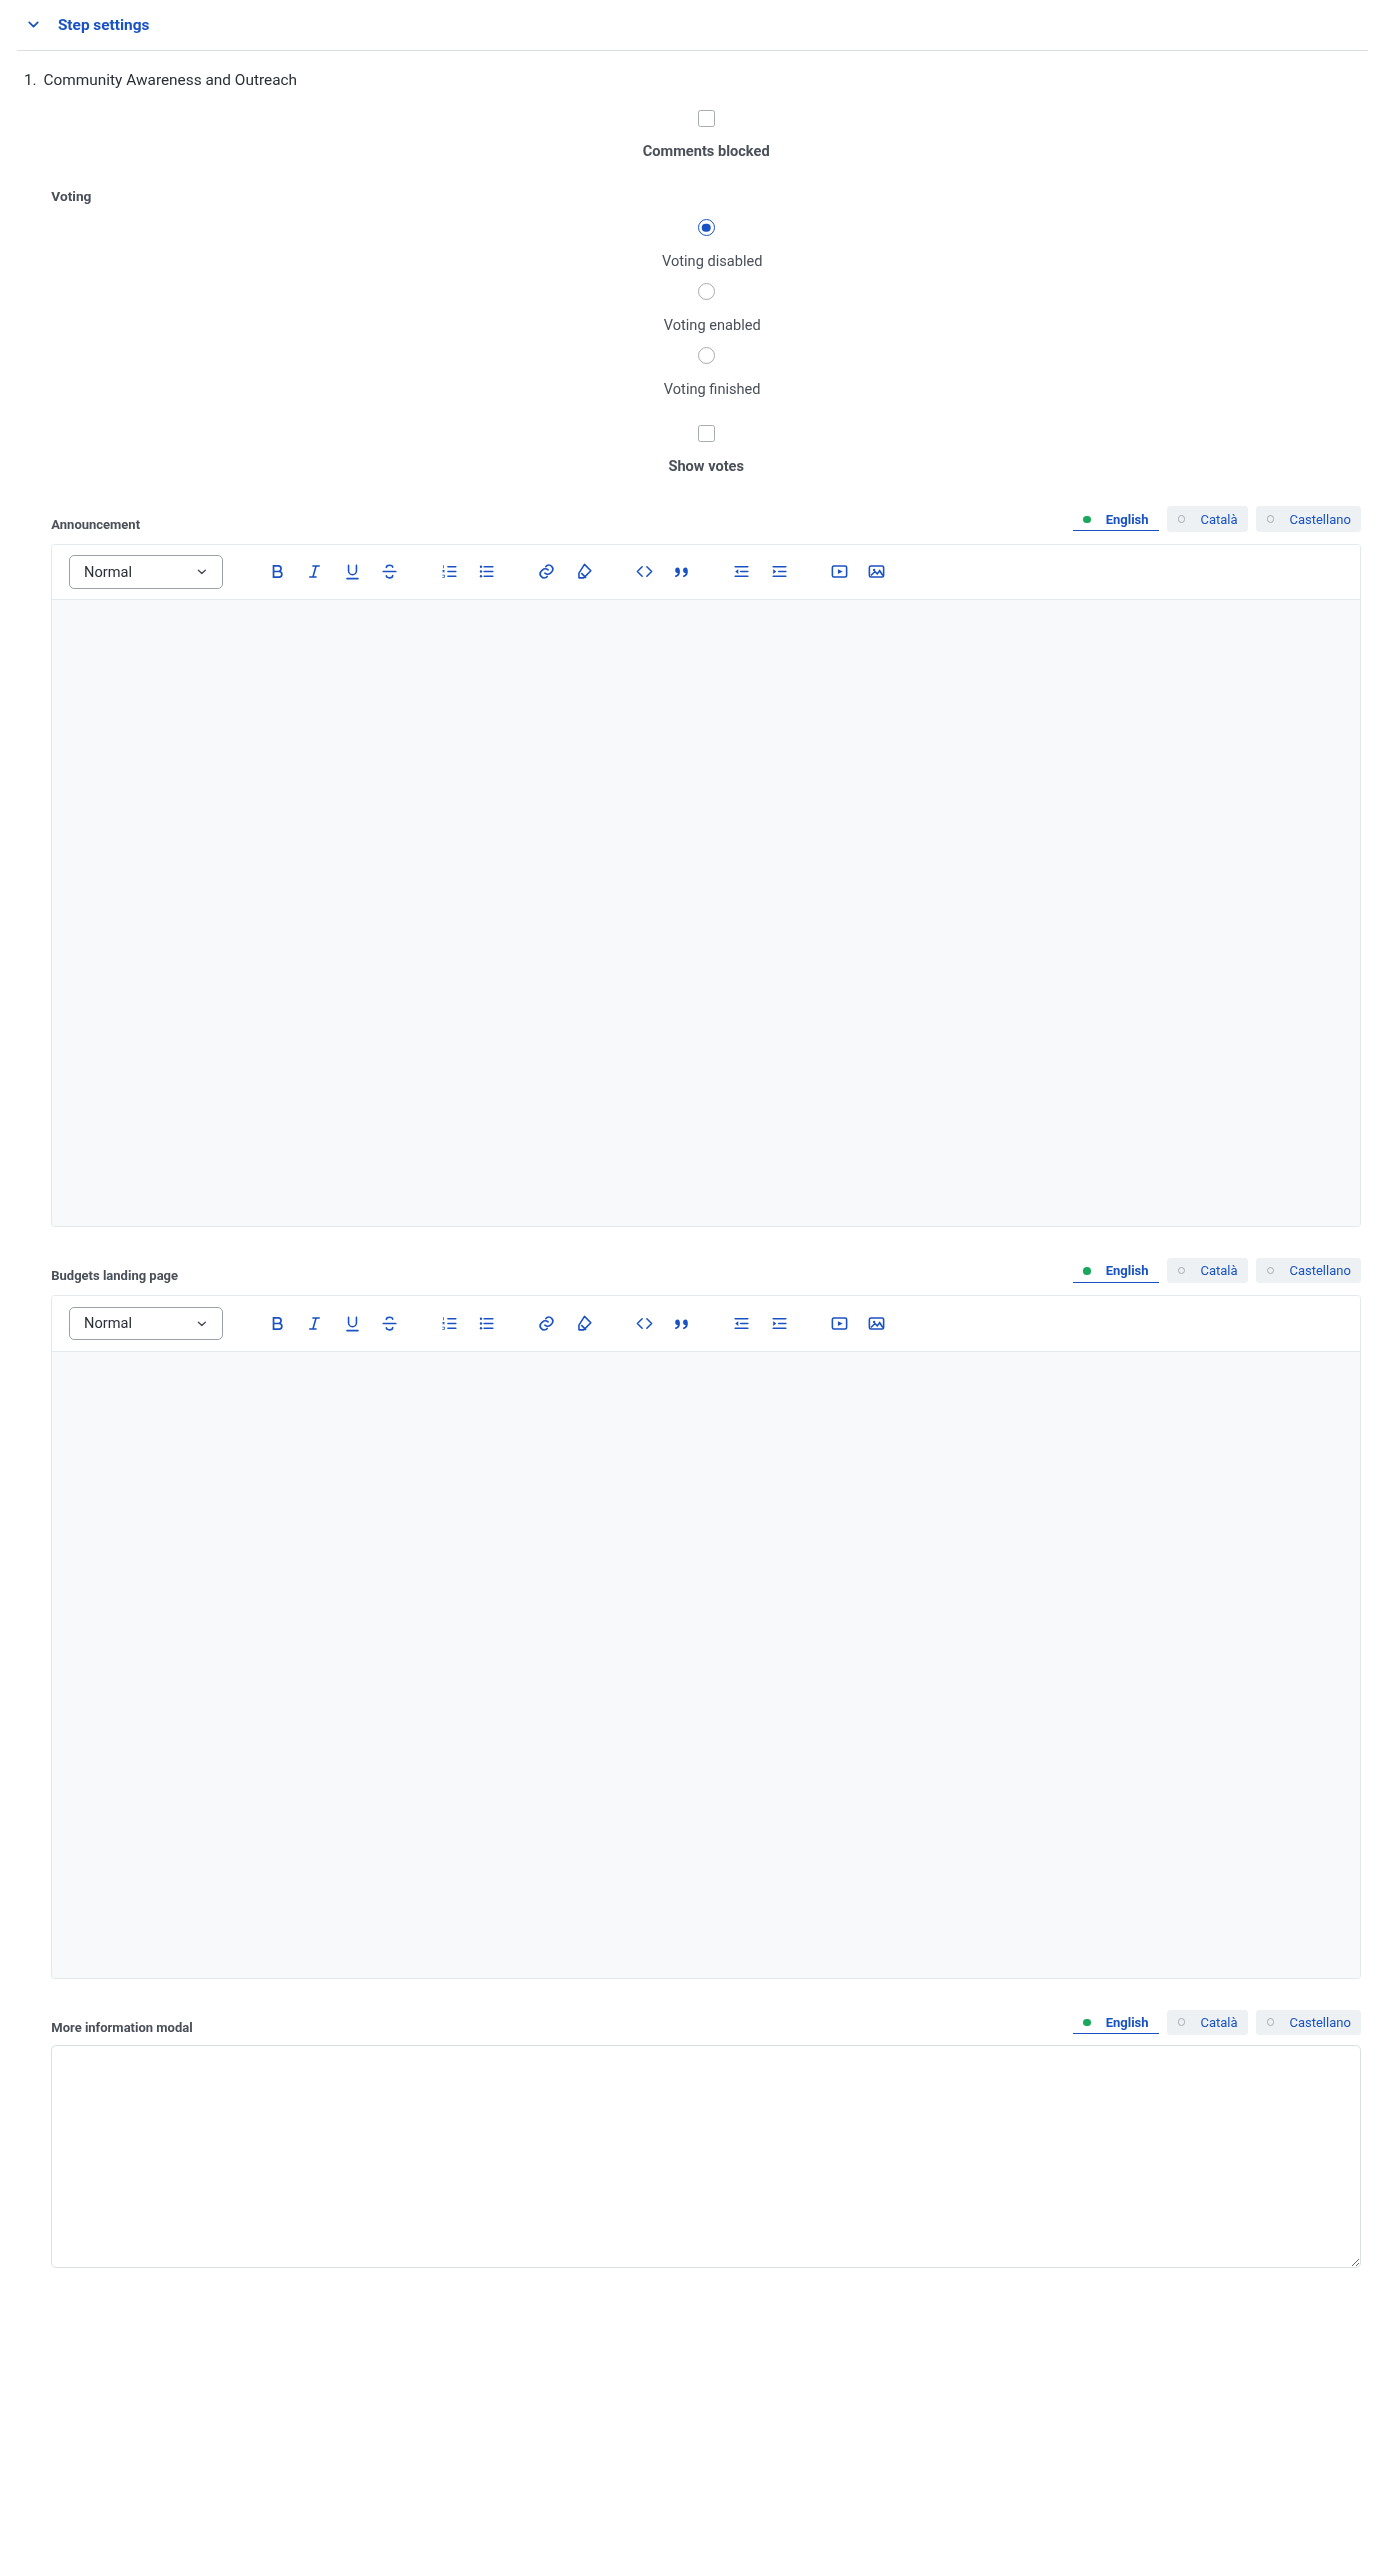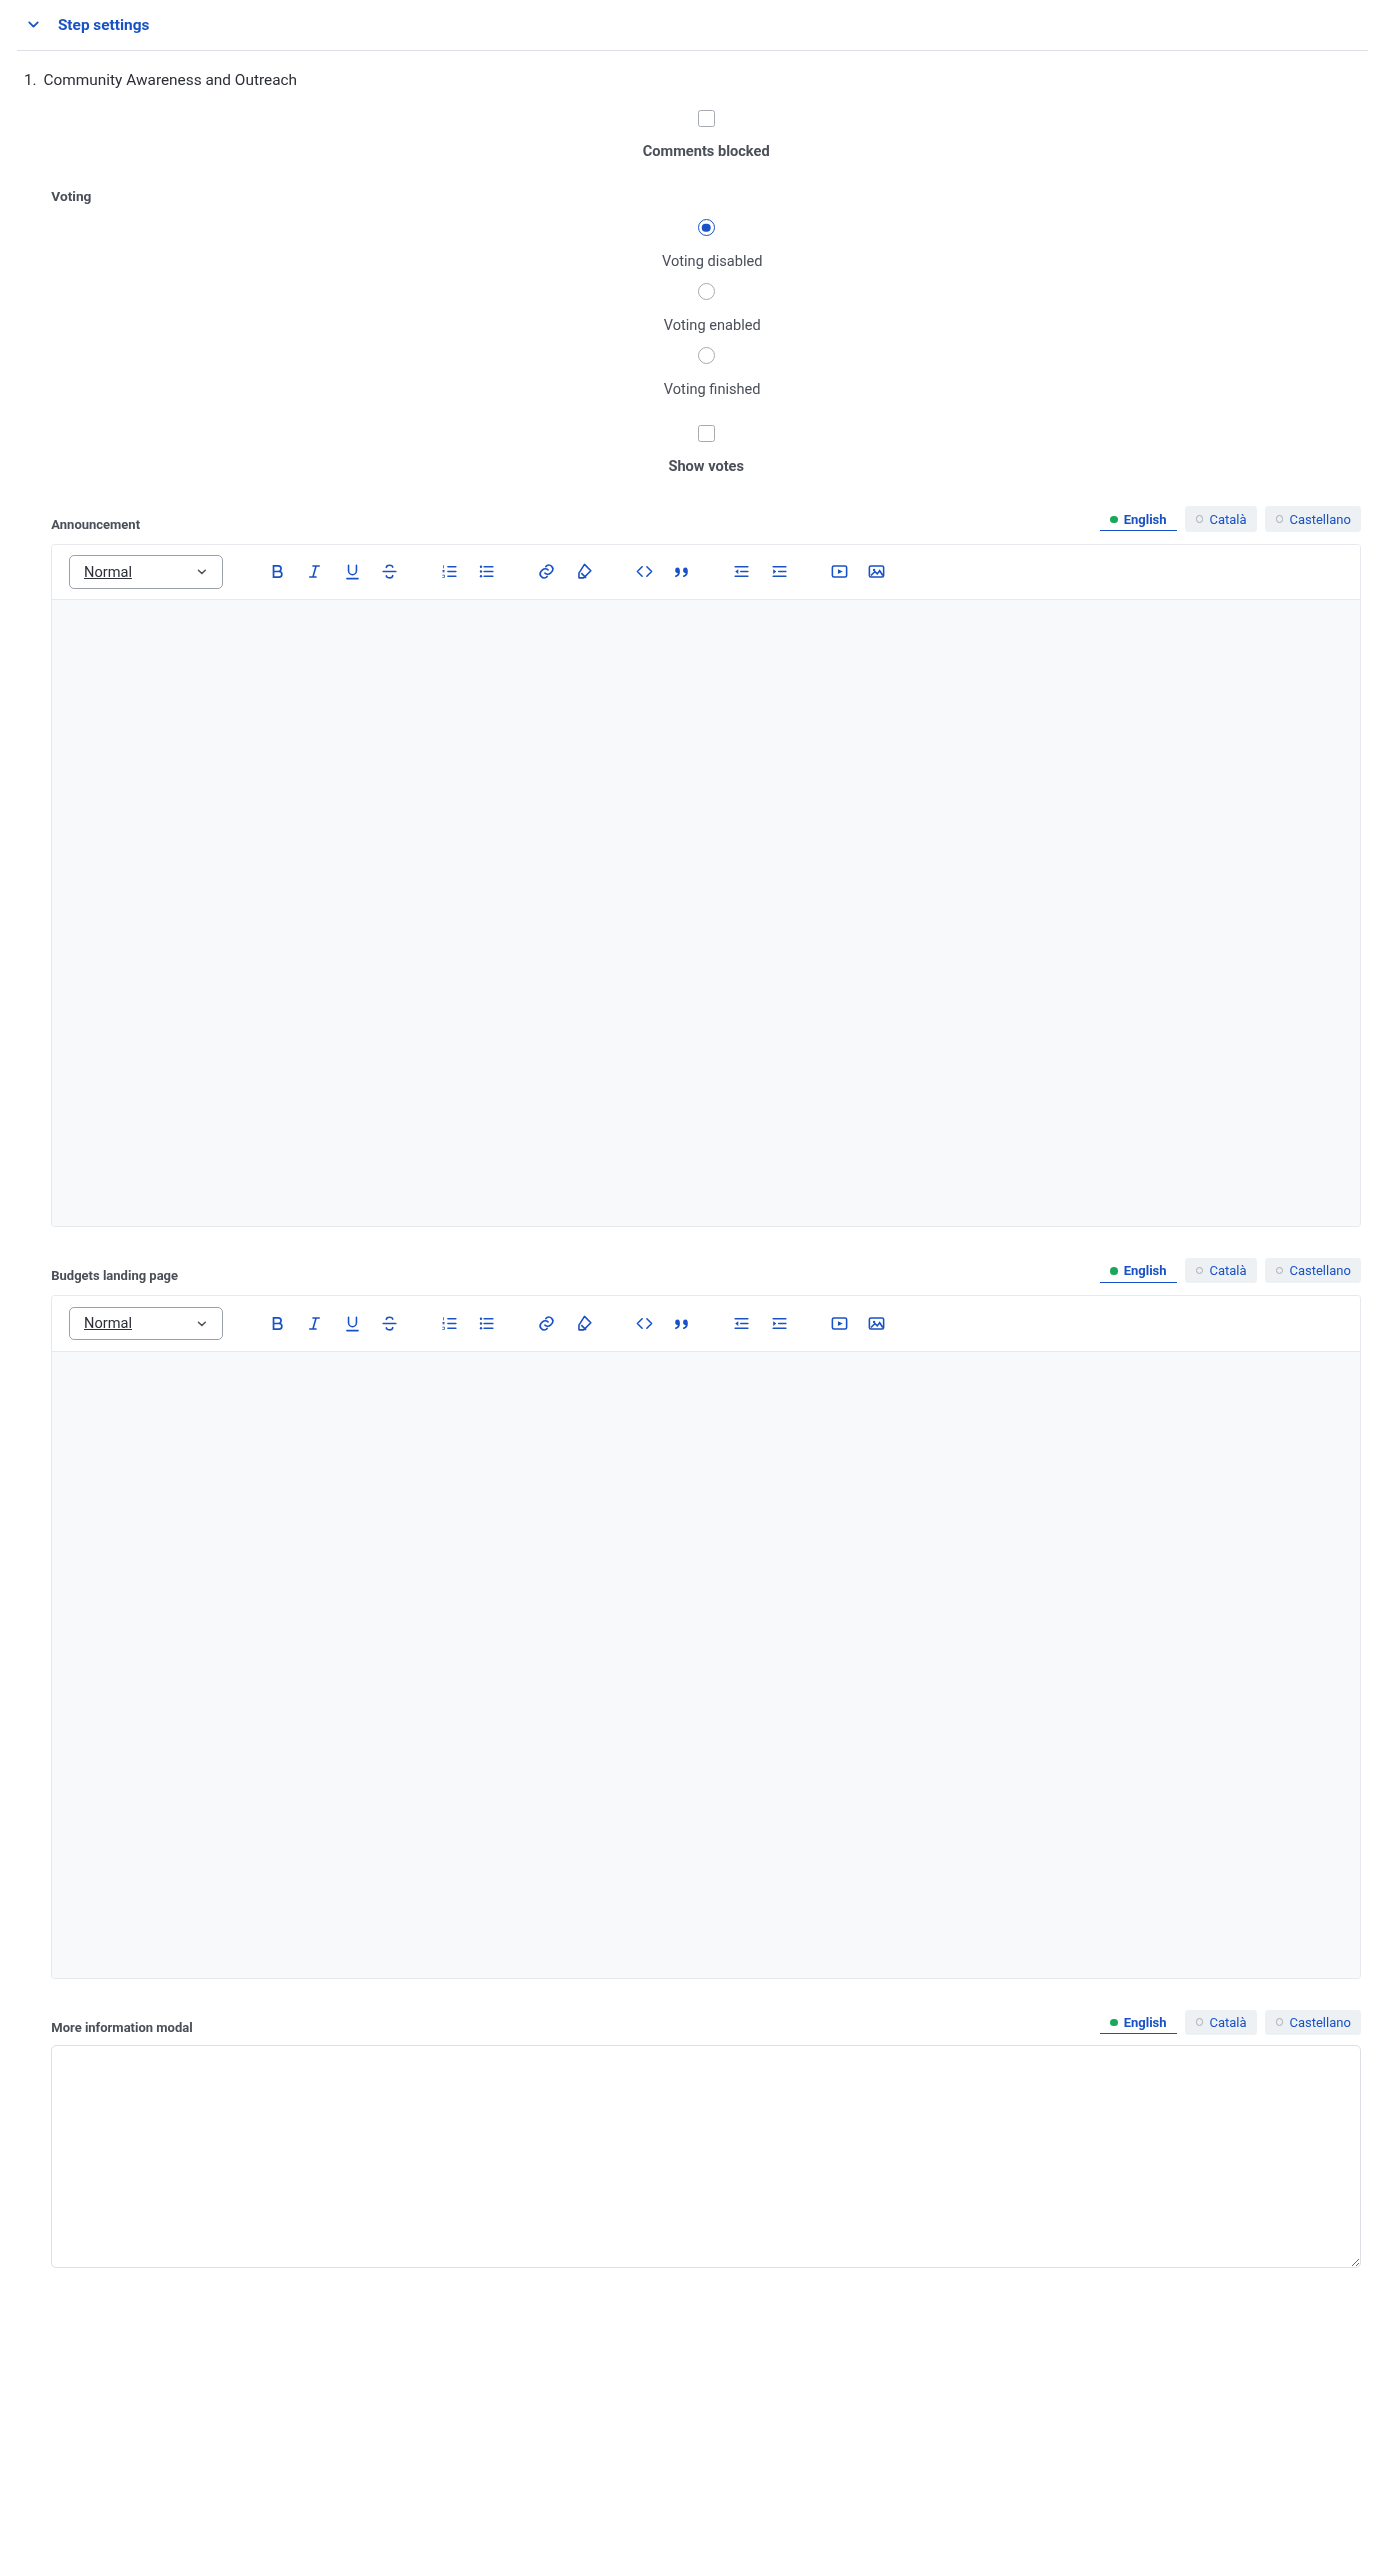--- a/index.html
+++ b/index.html
@@ -115,21 +115,21 @@
     color: var(--text-mid);
   }
   .lang-tabs {
     display: flex;
     gap: 8.6px;
     align-items: center;
   }
   .lang-tab {
     display: inline-flex;
     align-items: center;
-    gap: 6px;
+    gap: 15px;
     padding: 5.1px 10.3px;
     font-size: 13px;
     color: var(--blue);
     border-radius: 3.4px;
     cursor: pointer;
     background: #eef1f4;
   }
   .lang-tab.active {
     font-weight: 700;
     background: transparent;
@@ -167,21 +167,20 @@
     justify-content: space-between;
     gap: 15.4px;
     border: 0.9px solid #9aa0a8;
     border-radius: 5.1px;
     padding: 6.9px 13.7px;
     font-size: 14.6px;
     color: var(--text-dark);
     cursor: pointer;
     min-width: 154px;
     margin-right: 24px;
-    text-decoration: underline;
   }
   .rte-select svg { color: var(--text-mid); }
   .tb-group {
     display: inline-flex;
     gap: 15.4px;
     padding: 0 19px;
   }
   .tb-btn {
     width: 22px; height: 22px;
     display: inline-flex;

